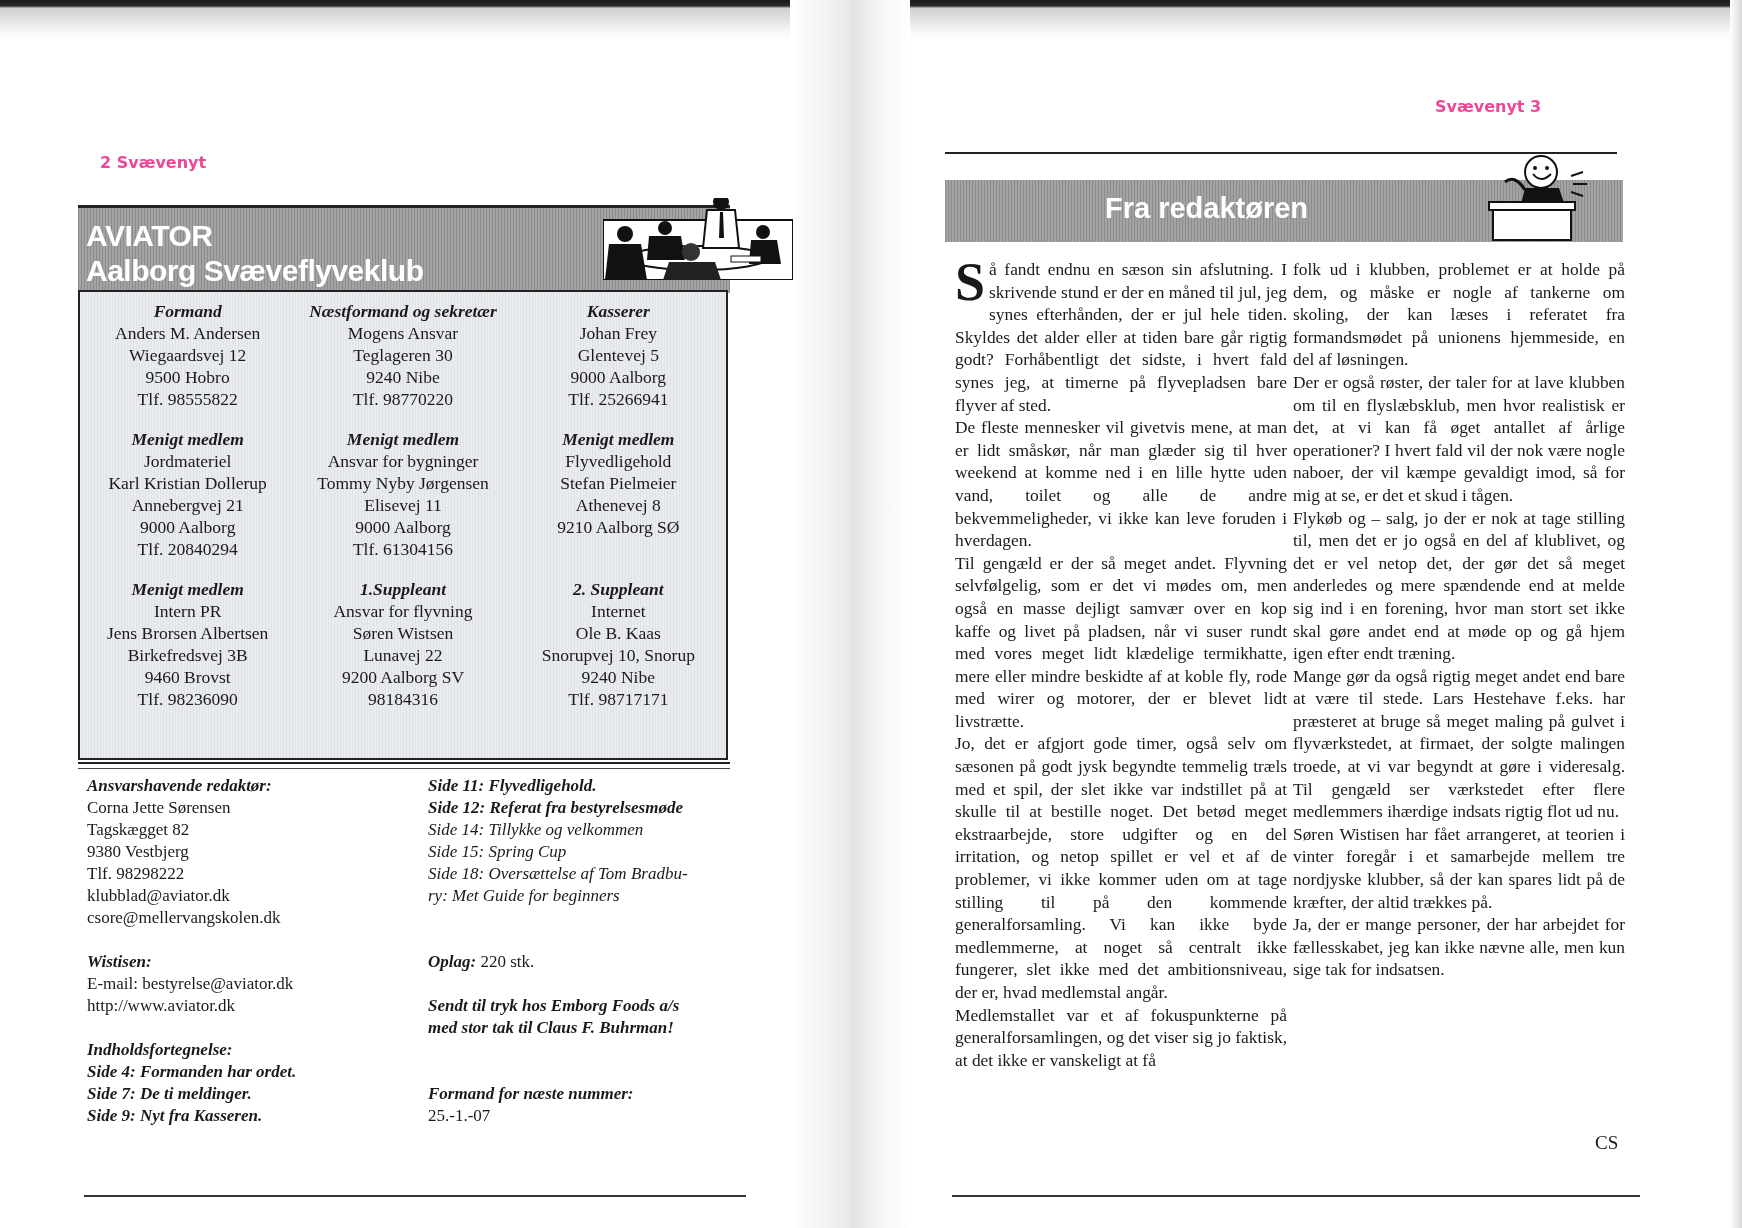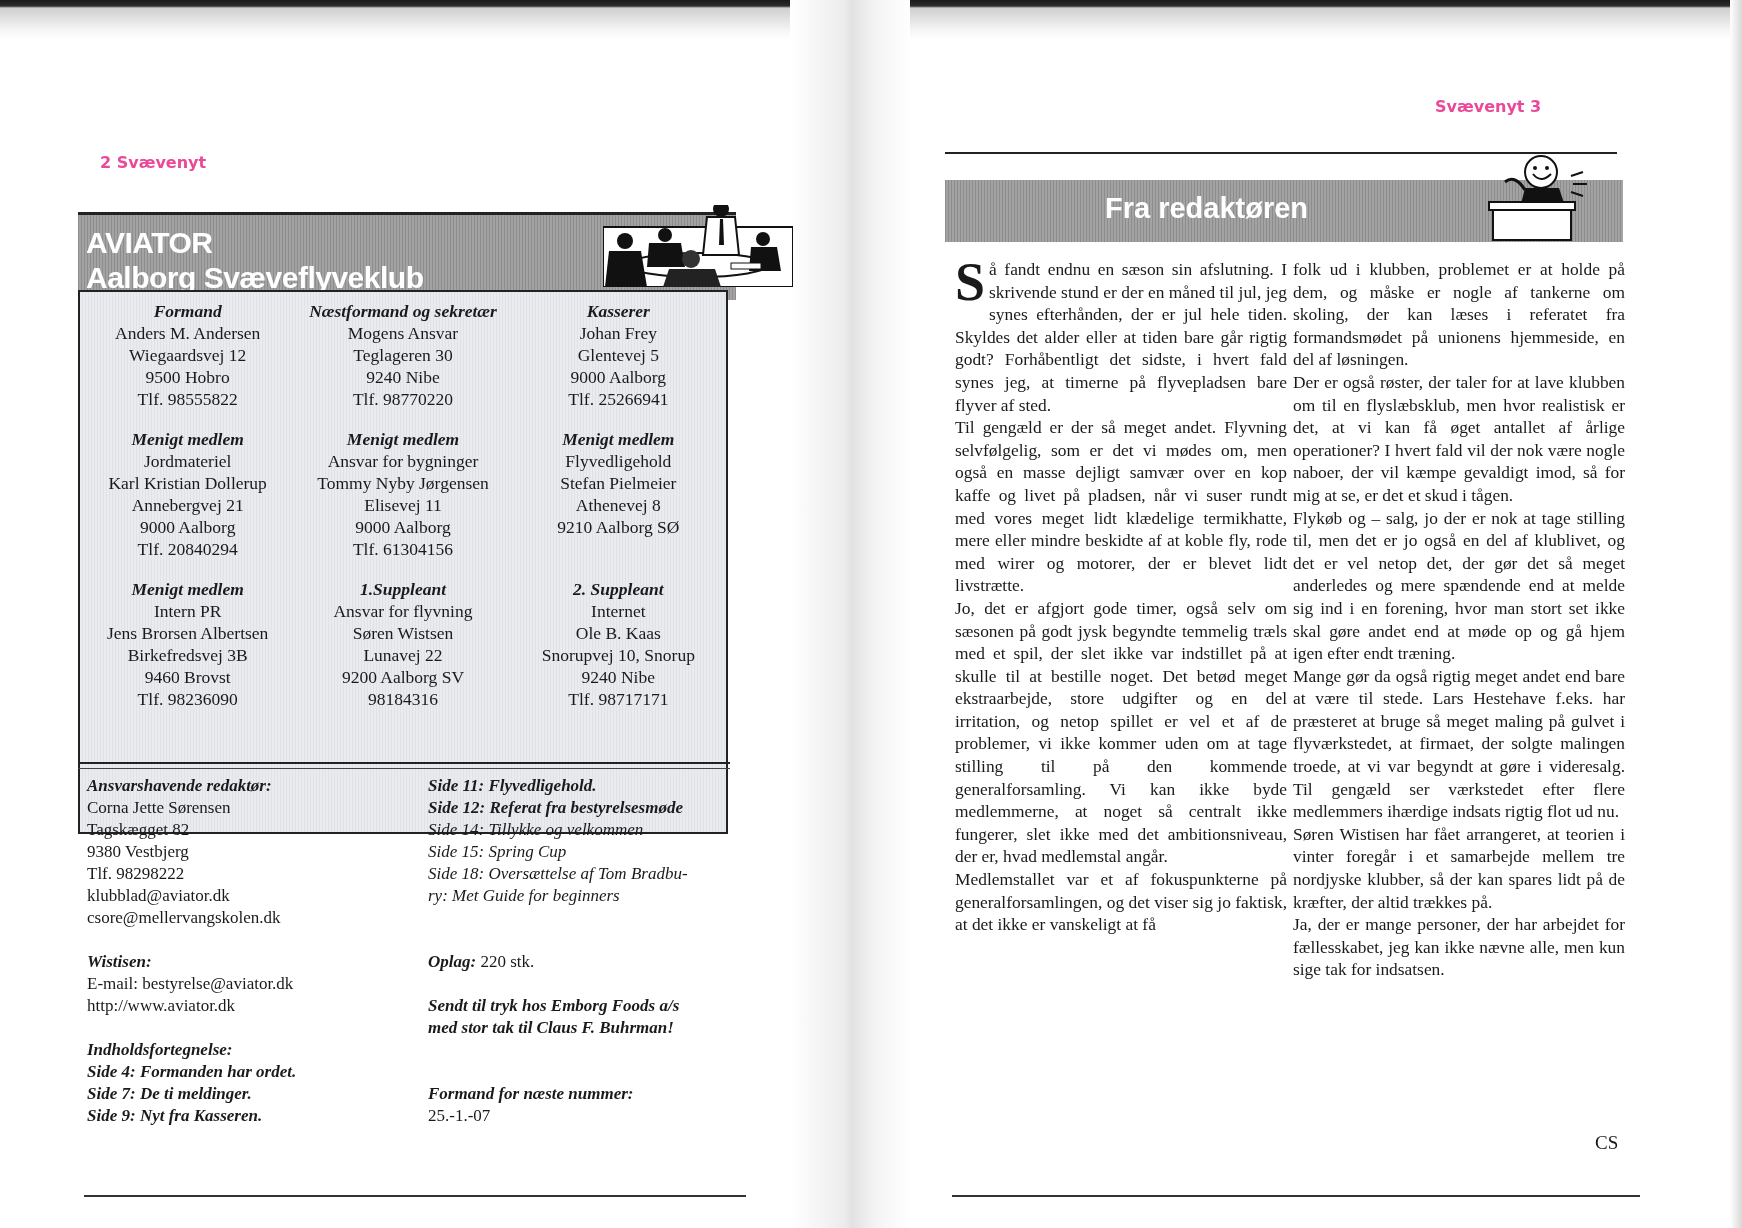--- a/index.html
+++ b/index.html
@@ -12,28 +12,28 @@
   .topband { position:absolute; left:0; top:0; width:1742px; height:40px;
     background:linear-gradient(#1a1a1a 0, #2b2b2b 6px, #cfcfcf 8px, #f5f5f5 30px, #ffffff 40px); }
   .gutter { position:absolute; left:790px; top:0; width:120px; height:1228px;
     background:linear-gradient(to right, #ffffff 0%, #ececec 45%, #e2e2e2 52%, #f3f3f3 70%, #ffffff 100%); }
   .rightedge { position:absolute; right:0; top:0; width:12px; height:1228px;
     background:linear-gradient(to right,#ffffff,#d8d8d8); }
 
   .runhead { position:absolute; font-family:"DejaVu Sans", sans-serif; font-weight:bold; font-size:16px; color:#ec4899; }
 
   
-  .aviator-banner { position:absolute; left:78px; top:212px; width:652px; height:85px;
+  .aviator-banner { position:absolute; left:78px; top:205px; width:652px; height:85px;
     background:repeating-linear-gradient(90deg,#8c8c8c 0,#8c8c8c 1px,#a3a3a3 1px,#a3a3a3 3px);
-    border-top:3px solid #222;padding-left:6px; }
+    border-top:3px solid #222; }
   .aviator-title { position:absolute; left:8px; top:10px; color:#fff; font-family:"Liberation Sans", sans-serif;
     font-weight:bold; font-size:30px; line-height:35px; letter-spacing:-0.5px; }
   .meeting-img { position:absolute; left:525px; top:-10px; width:190px; height:82px; }
 
-  .board { position:absolute; left:78px; top:290px; width:650px; height:544px;
+  .board { position:absolute; left:78px; top:290px; width:650px; height:470px;
     border:2px solid #222; box-sizing:border-box;
     background:repeating-linear-gradient(90deg,#e9ebef 0,#e9ebef 2px,#dfe2e7 2px,#dfe2e7 3px); }
   .board-grid { position:absolute; left:0; top:8px; width:100%; display:grid; grid-template-columns:1fr 1fr 1fr; row-gap:18px; }
   .member { text-align:center; font-size:17.5px; line-height:22px; }
   .member .role { font-weight:bold; font-style:italic; }
   .board-bottom { position:absolute; left:78px; top:762px; width:652px; height:4px; border-top:2px solid #222; border-bottom:1px solid #444; }
 
   .info-col { position:absolute; font-size:17px; line-height:22px; }
   .info-col .h { font-weight:bold; font-style:italic; }
   .info-col .bi { font-weight:bold; font-style:italic; }
@@ -214,20 +214,21 @@
     <path d="M50 36 L84 36 L92 60 L44 60 Z" fill="#111"></path>
     <path d="M30 30 Q40 22 50 38" fill="none" stroke="#111" stroke-width="3"></path>
     <path d="M96 24 L108 20 M98 32 L112 32 M96 40 L108 44" stroke="#111" stroke-width="2"></path>
     <rect x="18" y="54" width="78" height="34" fill="#fff" stroke="#111" stroke-width="2"></rect>
     <rect x="14" y="50" width="86" height="8" fill="#fff" stroke="#111" stroke-width="2"></rect>
   </svg>
 </div>
 
 <div class="article" style="left:955px;">
   <p><span class="dropcap">S</span><span>å fandt endnu en sæson sin afslutning. I skrivende stund er der en måned til jul, jeg synes efterhånden, der er jul hele tiden. Skyldes det alder eller at tiden bare går rigtig godt? Forhåbentligt det sidste, i hvert fald synes jeg, at timerne på flyvepladsen bare flyver af sted.</span></p>
+  <p>De fleste mennesker vil givetvis mene, at man er lidt småskør, når man glæder sig til hver weekend at komme ned i en lille hytte uden vand, toilet og alle de andre bekvemmeligheder,  vi ikke kan leve foruden i hverdagen.</p>
   <p>Til gengæld er der så meget andet. Flyvning selvfølgelig, som er det vi mødes om, men også en masse dejligt samvær over en kop kaffe og livet på pladsen, når vi suser rundt med vores meget lidt klædelige termikhatte, mere eller mindre beskidte af at koble fly, rode med wirer og motorer, der er blevet lidt livstrætte.</p>
   <p>Jo, det er afgjort gode timer, også selv om sæsonen på godt jysk begyndte temmelig træls med et spil, der slet ikke var indstillet på at skulle til at bestille noget. Det betød meget ekstraarbejde, store udgifter og en del irritation, og netop spillet er vel et af de problemer, vi ikke kommer uden om at tage stilling til på den kommende generalforsamling. Vi kan ikke byde medlemmerne, at noget så centralt ikke fungerer, slet ikke med det ambitionsniveau, der er, hvad medlemstal angår.</p>
   <p>Medlemstallet var et af fokuspunkterne på generalforsamlingen, og det viser sig jo faktisk, at det ikke er vanskeligt at få</p>
 </div>
 
 <div class="article" style="left:1293px;">
   <p>folk ud i klubben, problemet er at holde på dem, og måske er nogle af tankerne om skoling, der kan læses i referatet fra formandsmødet på unionens hjemmeside, en del af løsningen.</p>
   <p>Der er også røster, der taler for at lave klubben om til en flyslæbsklub, men hvor realistisk er det, at vi kan få øget antallet af årlige operationer? I hvert fald vil der nok være nogle naboer, der vil kæmpe gevaldigt imod, så for mig at se, er det et skud i tågen.</p>
   <p>Flykøb og – salg, jo der er nok at tage stilling til, men det er jo også en del af klublivet, og det er vel netop det, der gør det så meget anderledes og mere spændende end at melde sig ind i en forening, hvor man stort set ikke skal gøre andet end at møde op og gå hjem igen efter endt træning.</p>
   <p>Mange gør da også rigtig meget andet end bare at være til stede. Lars Hestehave f.eks. har præsteret at bruge så meget maling på gulvet i flyværkstedet, at firmaet, der solgte malingen troede, at vi var begyndt at gøre i videresalg. Til gengæld ser værkstedet efter flere medlemmers ihærdige indsats rigtig flot ud nu.</p>

